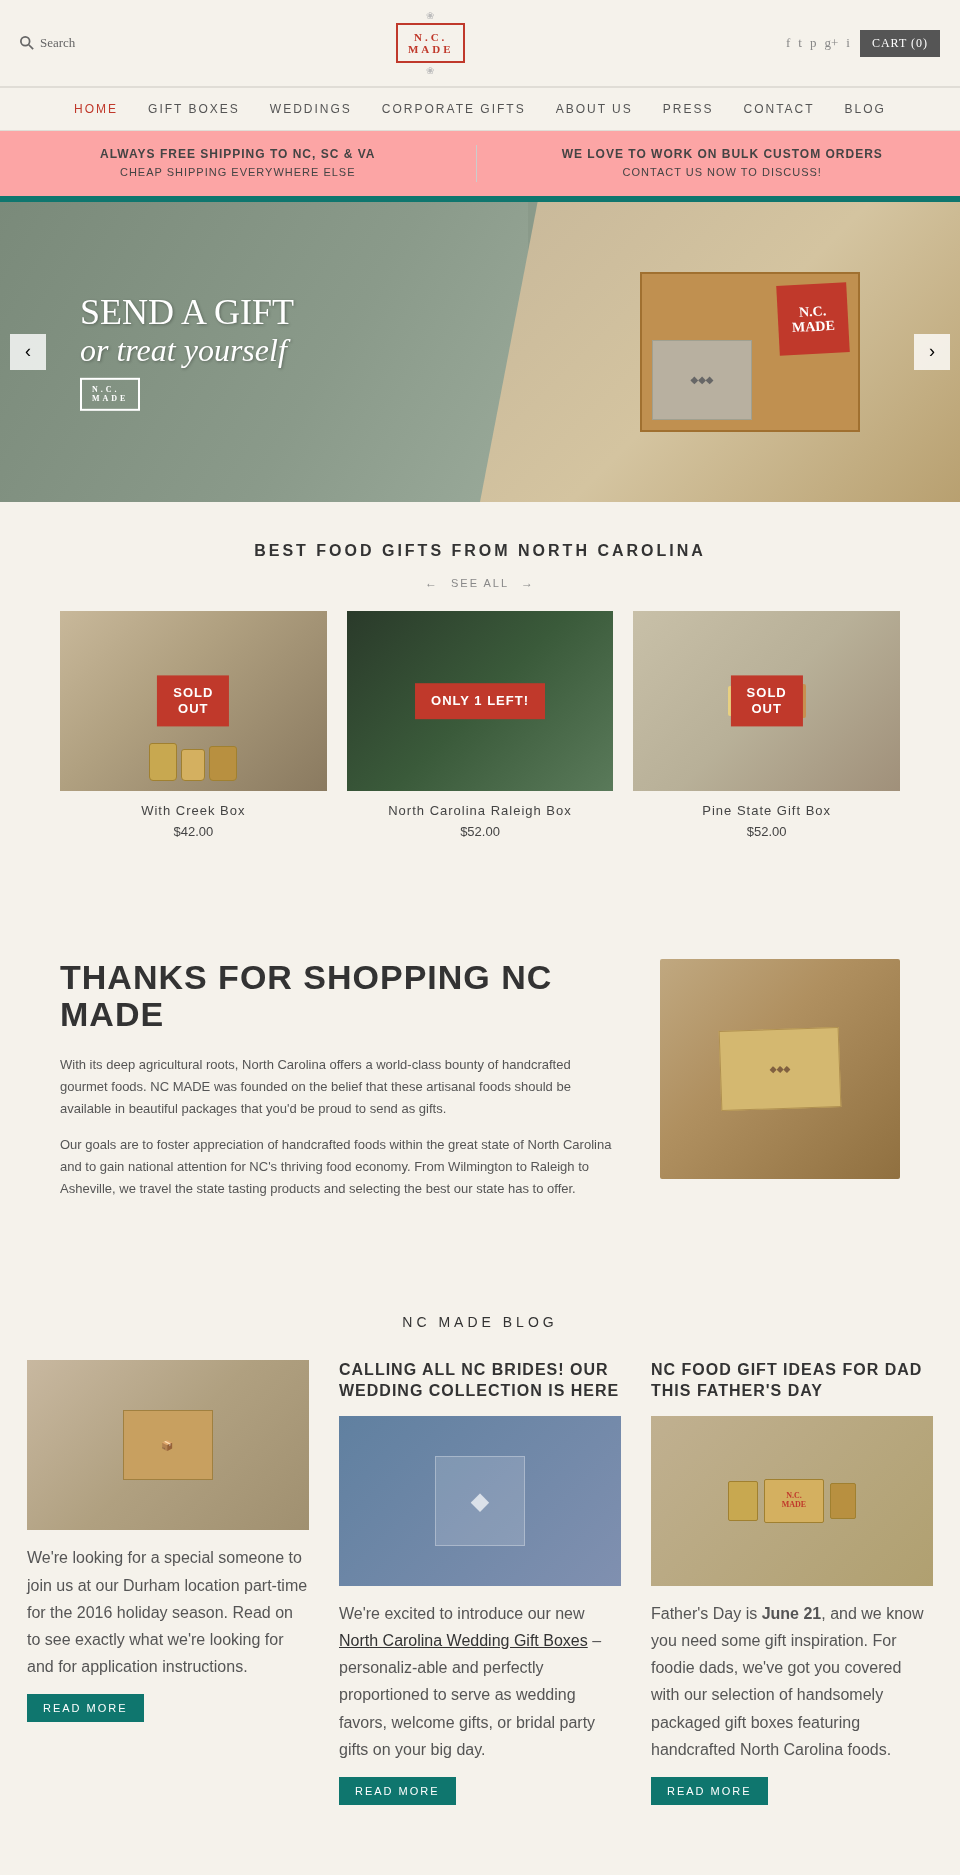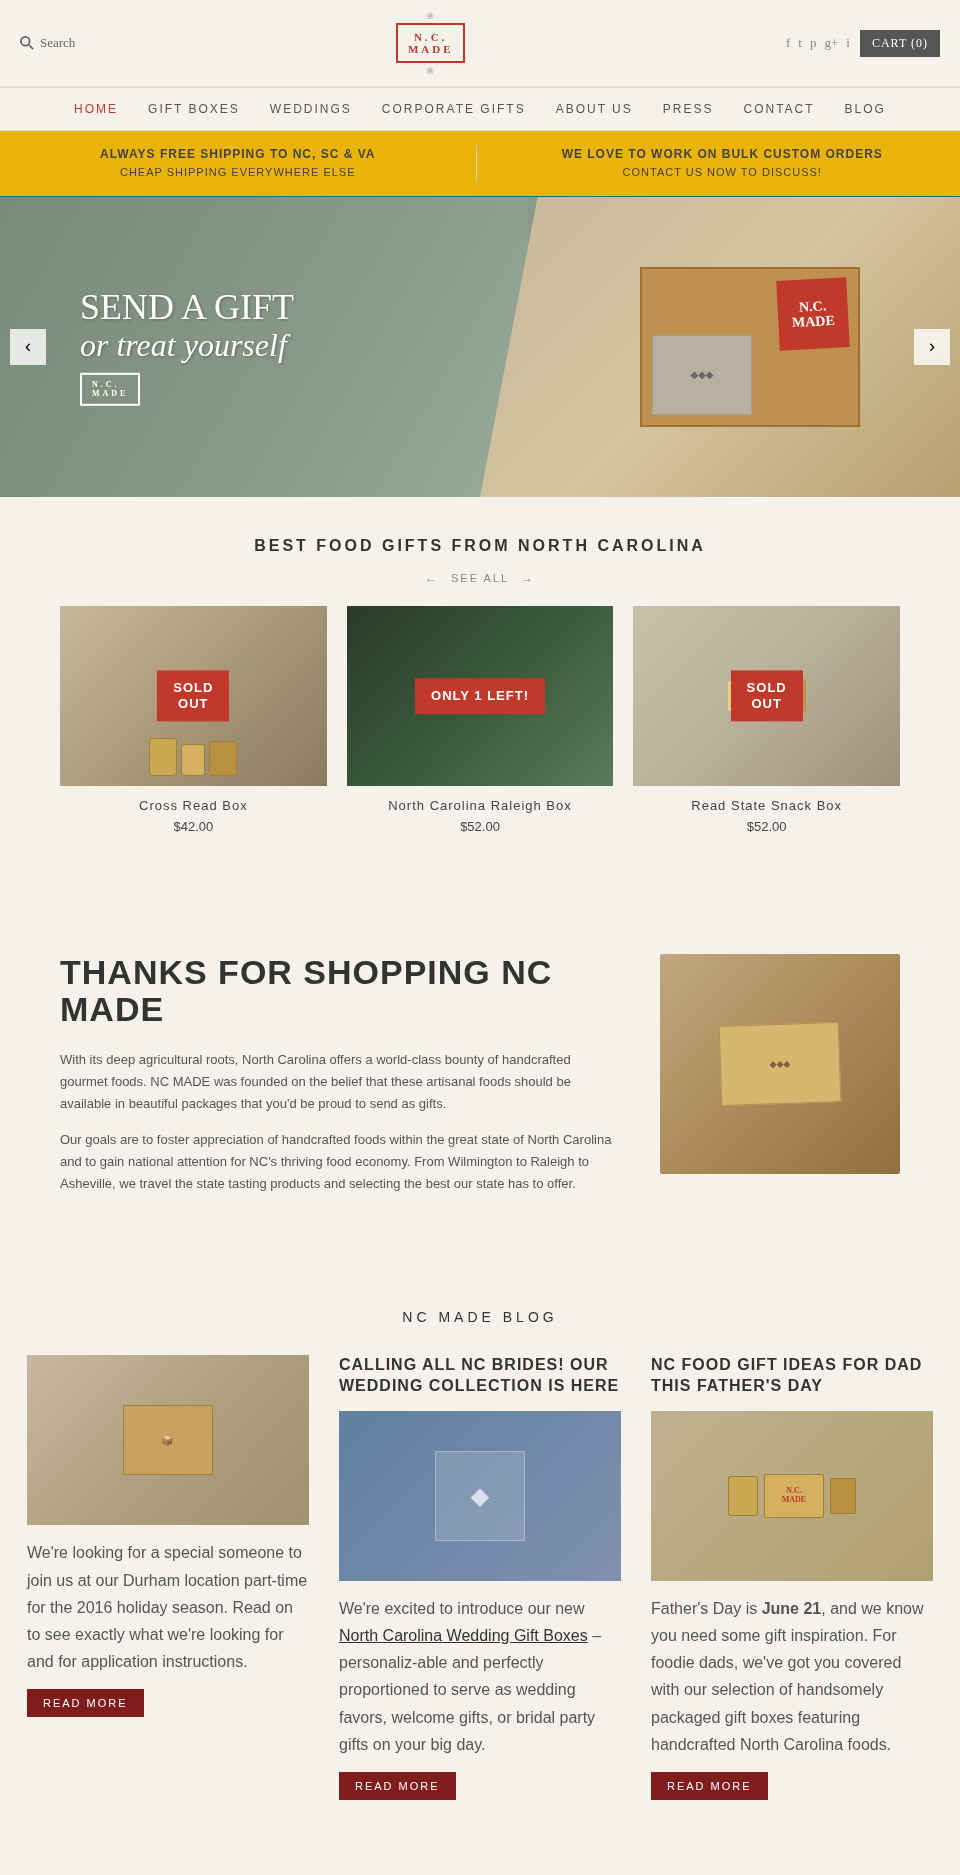--- a/index.html
+++ b/index.html
@@ -54,26 +54,26 @@
       font-size: 12px;
       letter-spacing: 2px;
       color: #555;
       font-family: 'Arial', sans-serif;
       text-transform: uppercase;
     }
     nav a.active { color: #c0392b; }
 
     
     .announcement {
-      background: #eab308;
+      background: #fca5a5;
       display: flex;
       justify-content: center;
       align-items: center;
       padding: 14px 40px;
-      border-bottom: 1px solid #0f766e;
+      border-bottom: 6px solid #0f766e;
       gap: 8px;
     }
     .announce-left, .announce-right {
       flex: 1;
       text-align: center;
       font-size: 11px;
       letter-spacing: 1px;
       font-family: 'Arial', sans-serif;
       text-transform: uppercase;
       line-height: 1.6;
@@ -293,21 +293,21 @@
     .blog-card p {
       font-size: 16px;
       line-height: 1.7;
       color: #555;
       font-family: Arial, sans-serif;
       margin-bottom: 14px;
     }
     .blog-card a { color: #333; }
     .read-more-btn {
       display: inline-block;
-      background: #7f1d1d;
+      background: #0f766e;
       color: white;
       padding: 8px 16px;
       font-size: 11px;
       letter-spacing: 2px;
       font-family: Arial, sans-serif;
       text-transform: uppercase;
       cursor: pointer;
       border: none;
       text-decoration: none;
     }
@@ -435,21 +435,21 @@
 
     <div class="product-card">
       <div class="product-image prod-img-1">
         <div style="display:flex;align-items:flex-end;gap:4px;padding:10px;">
           <div style="width:28px;height:38px;background:#c8a850;border-radius:3px 3px 4px 4px;border:1px solid #a08030;"></div>
           <div style="width:24px;height:32px;background:#d4b060;border-radius:3px 3px 4px 4px;border:1px solid #a08030;"></div>
           <div style="width:28px;height:35px;background:#b89040;border-radius:3px 3px 4px 4px;border:1px solid #a08030;"></div>
         </div>
         <div class="product-badge">SOLD<br>OUT</div>
       </div>
-      <div class="product-name">Cross Read Box</div>
+      <div class="product-name">With Creek Box</div>
       <div class="product-price">$42.00</div>
     </div>
 
     <div class="product-card">
       <div class="product-image prod-img-2">
         <div style="color:#c8a030;font-size:24px;font-weight:bold;">BBQ</div>
         <div class="product-badge">ONLY 1 LEFT!</div>
       </div>
       <div class="product-name">North Carolina Raleigh Box</div>
       <div class="product-price">$52.00</div>
@@ -457,21 +457,21 @@
 
     <div class="product-card">
       <div class="product-image prod-img-3">
         <div style="display:flex;align-items:center;gap:4px;padding:10px;flex-wrap:wrap;">
           <div style="width:24px;height:30px;background:#e8d080;border-radius:2px;"></div>
           <div style="width:20px;height:26px;background:#90b0d0;border-radius:2px;"></div>
           <div style="width:26px;height:34px;background:#c89050;border-radius:2px;"></div>
         </div>
         <div class="product-badge">SOLD<br>OUT</div>
       </div>
-      <div class="product-name">Read State Snack Box</div>
+      <div class="product-name">Pine State Gift Box</div>
       <div class="product-price">$52.00</div>
     </div>
 
   </div>
 </div>
 
 <div class="about-section">
   <div class="about-text">
     <h2>THANKS FOR SHOPPING NC MADE</h2>
     <p>With its deep agricultural roots, North Carolina offers a world-class bounty of handcrafted gourmet foods. NC MADE was founded on the belief that these artisanal foods should be available in beautiful packages that you'd be proud to send as gifts.</p>

